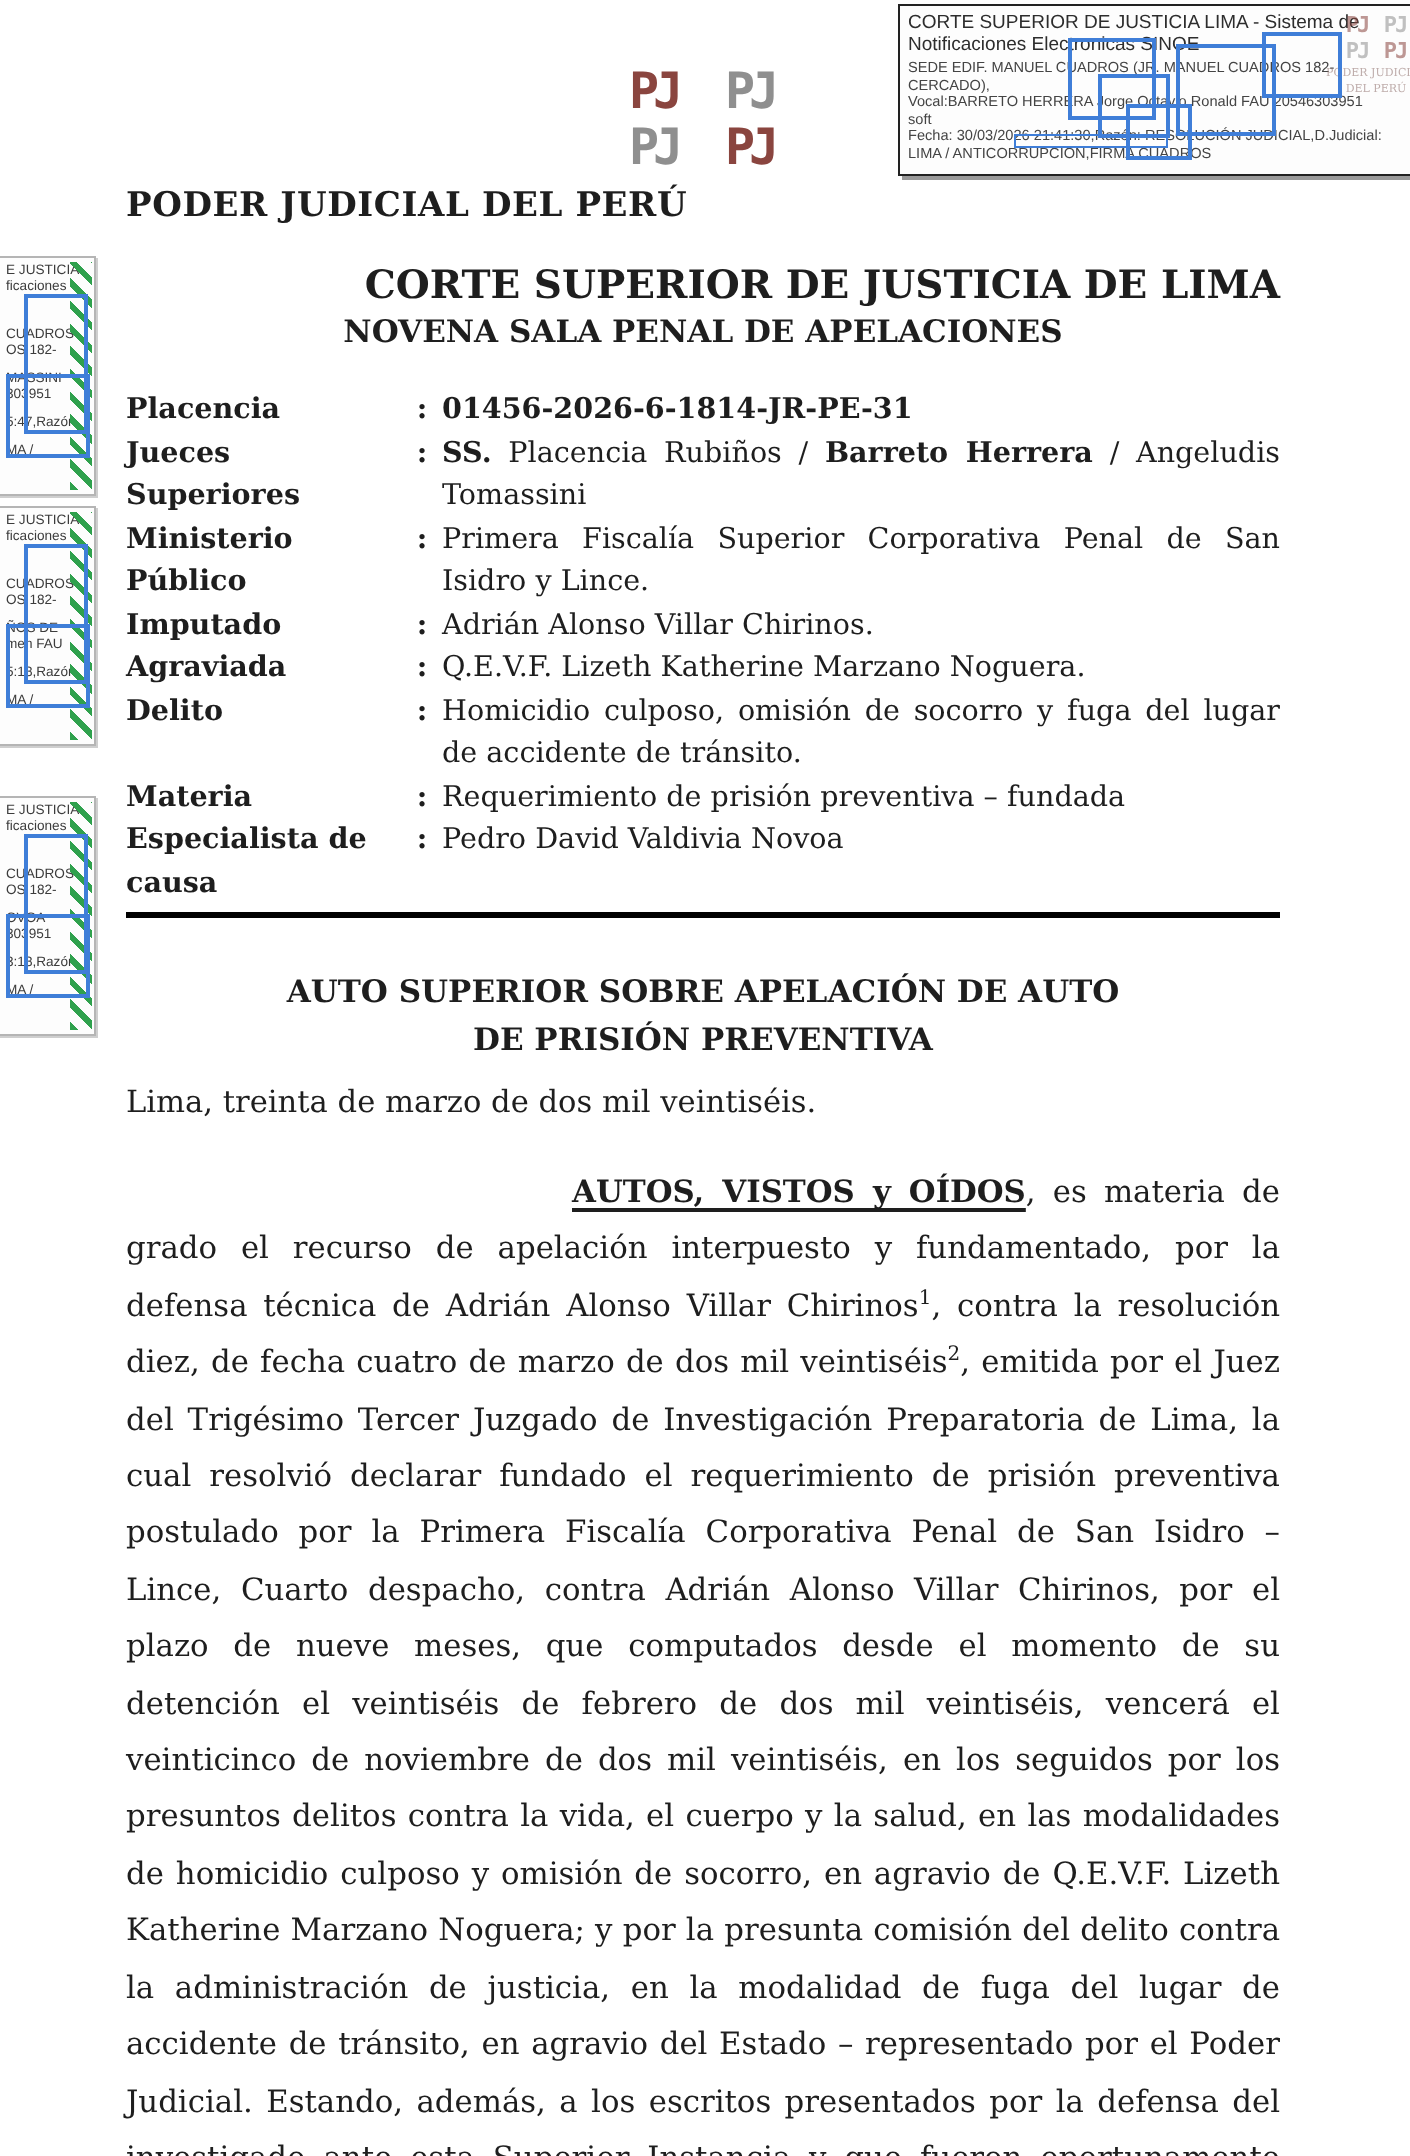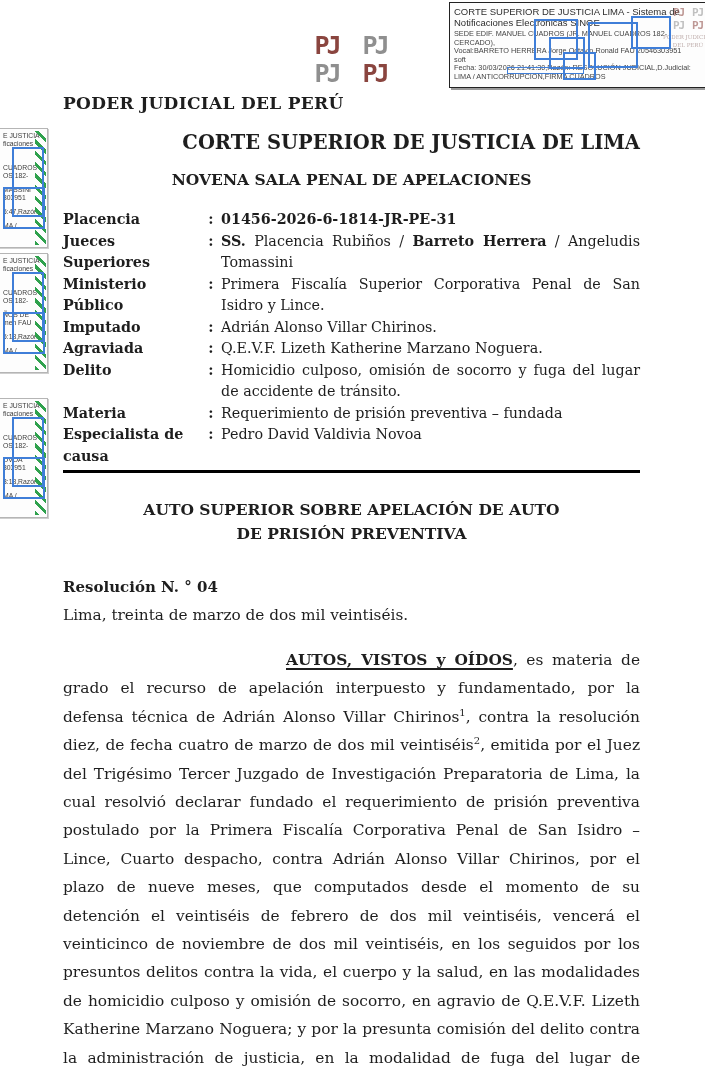--- a/index.html
+++ b/index.html
@@ -37,21 +37,21 @@
   .content{position:absolute;left:63px;top:0;width:577px;}
 
   .logo{margin:33px auto 6px auto;width:96px;display:grid;grid-template-columns:46px 46px;grid-gap:2px;}
   .logo-tile{font-family:"DejaVu Sans Mono",monospace;font-weight:bold;font-size:25px;line-height:26px;
              letter-spacing:-3px;text-align:center;height:26px;}
   .maroon{color:#8a453f;}
   .lgray{color:#8f8f8f;}
 
   .inst-title{text-align:left;font-weight:bold;font-size:17px;letter-spacing:.3px;margin-bottom:18px;}
   .court-title{text-align:right;font-weight:bold;font-size:19.5px;margin-top:10px;}
-  .chamber-title{text-align:center;font-weight:bold;font-size:15.5px;margin-top:16px;margin-bottom:20px;}
+  .chamber-title{text-align:center;font-weight:bold;font-size:15.5px;margin-top:2px;margin-bottom:20px;}
 
   
   .ctable{font-size:14.3px;line-height:21.5px;}
   .trow{display:grid;grid-template-columns:140px 16px 1fr;}
   .tlabel{font-weight:bold;}
   .tcolon{font-weight:bold;text-align:center;}
   .tvalue{text-align:justify;padding-left:2px;}
   .b{font-weight:bold;}
   .thick-rule{border-bottom:3px solid #000;margin-top:3px;}
 
@@ -209,19 +209,18 @@
         <div class="tvalue">Pedro David Valdivia Novoa</div>
       </div>
     </div>
     <div class="thick-rule"></div>
 
     <div class="doc-title">
       <div>AUTO SUPERIOR SOBRE APELACIÓN DE AUTO</div>
       <div>DE PRISIÓN PREVENTIVA</div>
     </div>
 
-    <div class="res-no">Resolución N. ° 04</div>
     <div class="date-line">Lima, treinta de marzo de dos mil veintiséis.</div>
 
     <div class="body-par"><span class="lead">AUTOS, VISTOS y OÍDOS</span><span>, es materia de grado el recurso de apelación interpuesto y fundamentado, por la defensa técnica de Adrián Alonso Villar Chirinos</span><sup>1</sup><span>, contra la resolución diez, de fecha cuatro de marzo de dos mil veintiséis</span><sup>2</sup><span>, emitida por el Juez del Trigésimo Tercer Juzgado de Investigación Preparatoria de Lima, la cual resolvió declarar fundado el requerimiento de prisión preventiva postulado por la Primera Fiscalía Corporativa Penal de San Isidro – Lince, Cuarto despacho, contra Adrián Alonso Villar Chirinos, por el plazo de nueve meses, que computados desde el momento de su detención el veintiséis de febrero de dos mil veintiséis, vencerá el veinticinco de noviembre de dos mil veintiséis, en los seguidos por los presuntos delitos contra la vida, el cuerpo y la salud, en las modalidades de homicidio culposo y omisión de socorro, en agravio de Q.E.V.F. Lizeth Katherine Marzano Noguera; y por la presunta comisión del delito contra la administración de justicia, en la modalidad de fuga del lugar de accidente de tránsito, en agravio del Estado – representado por el Poder Judicial. Estando, además, a los escritos presentados por la defensa del investigado ante esta Superior Instancia y que fueron oportunamente proveídos.</span></div>
 
   </div>
 </div>
 
 </body></html>

